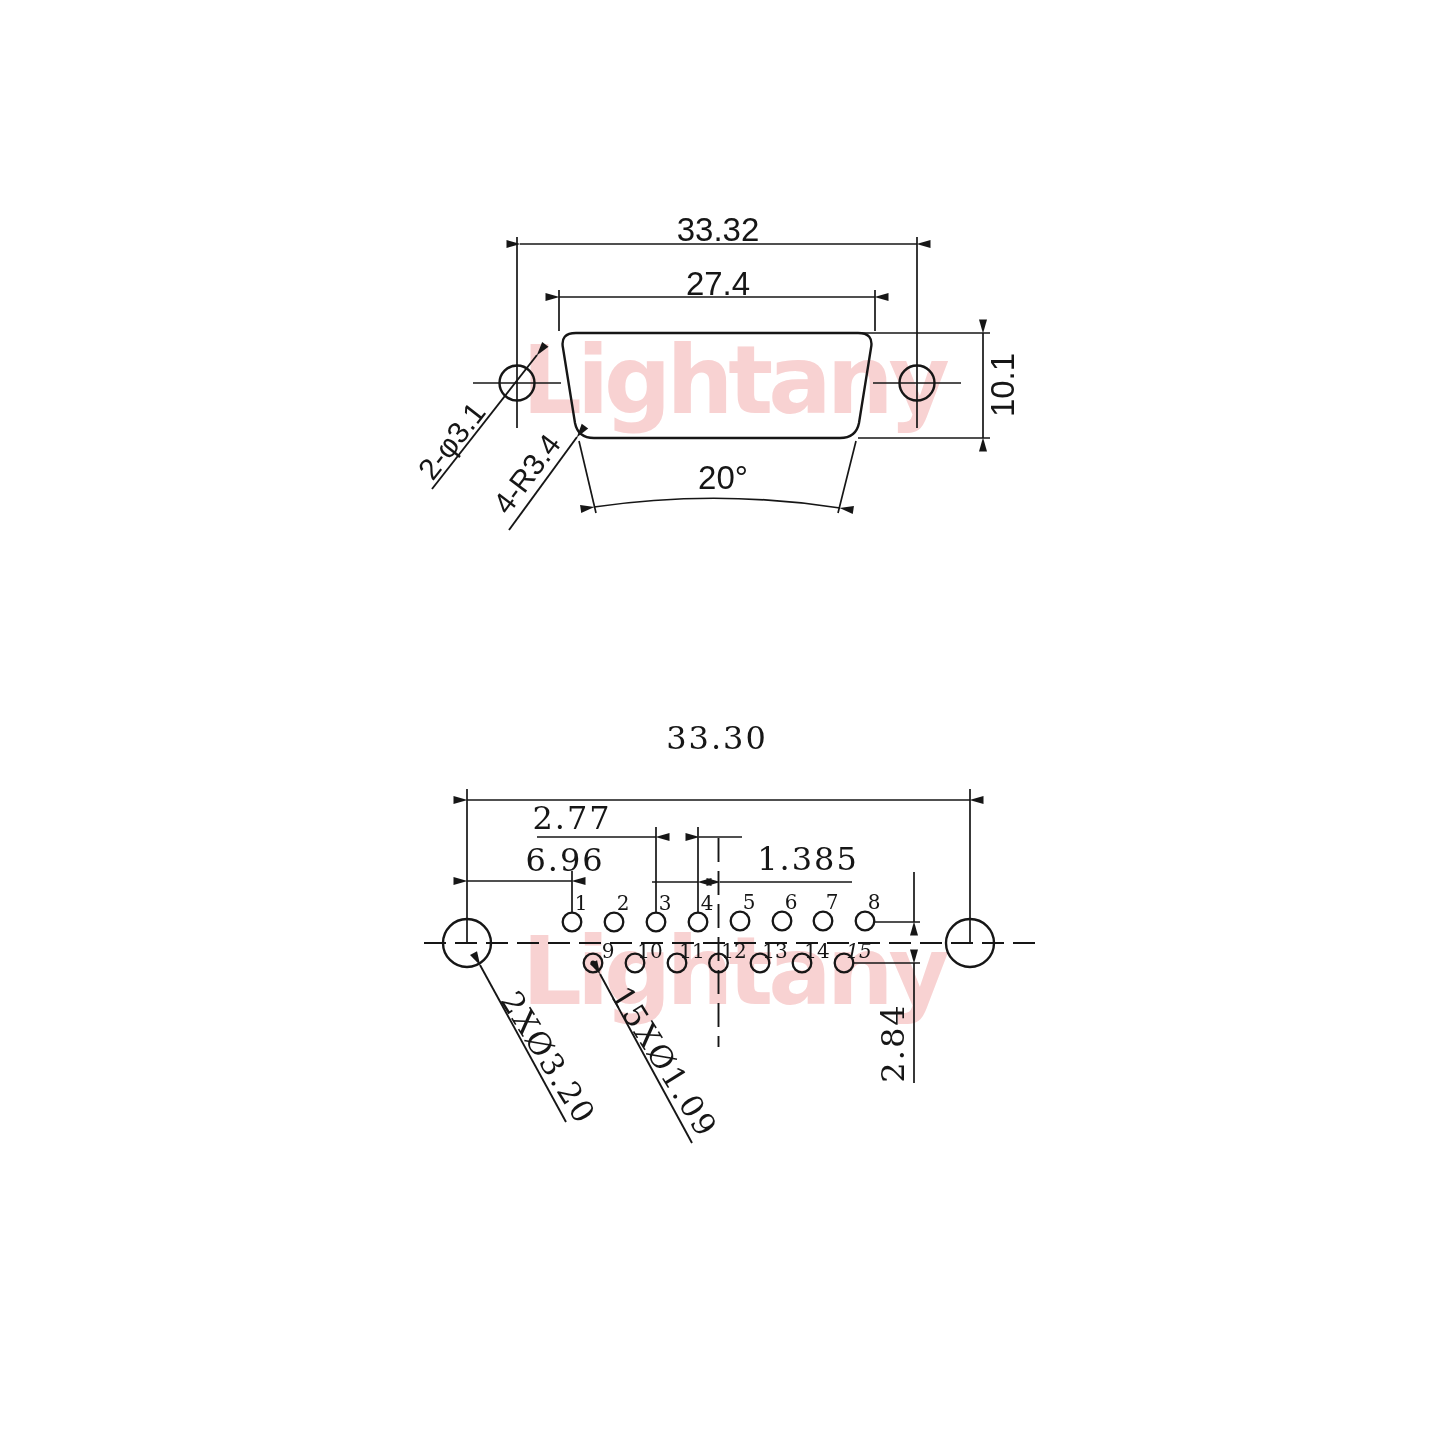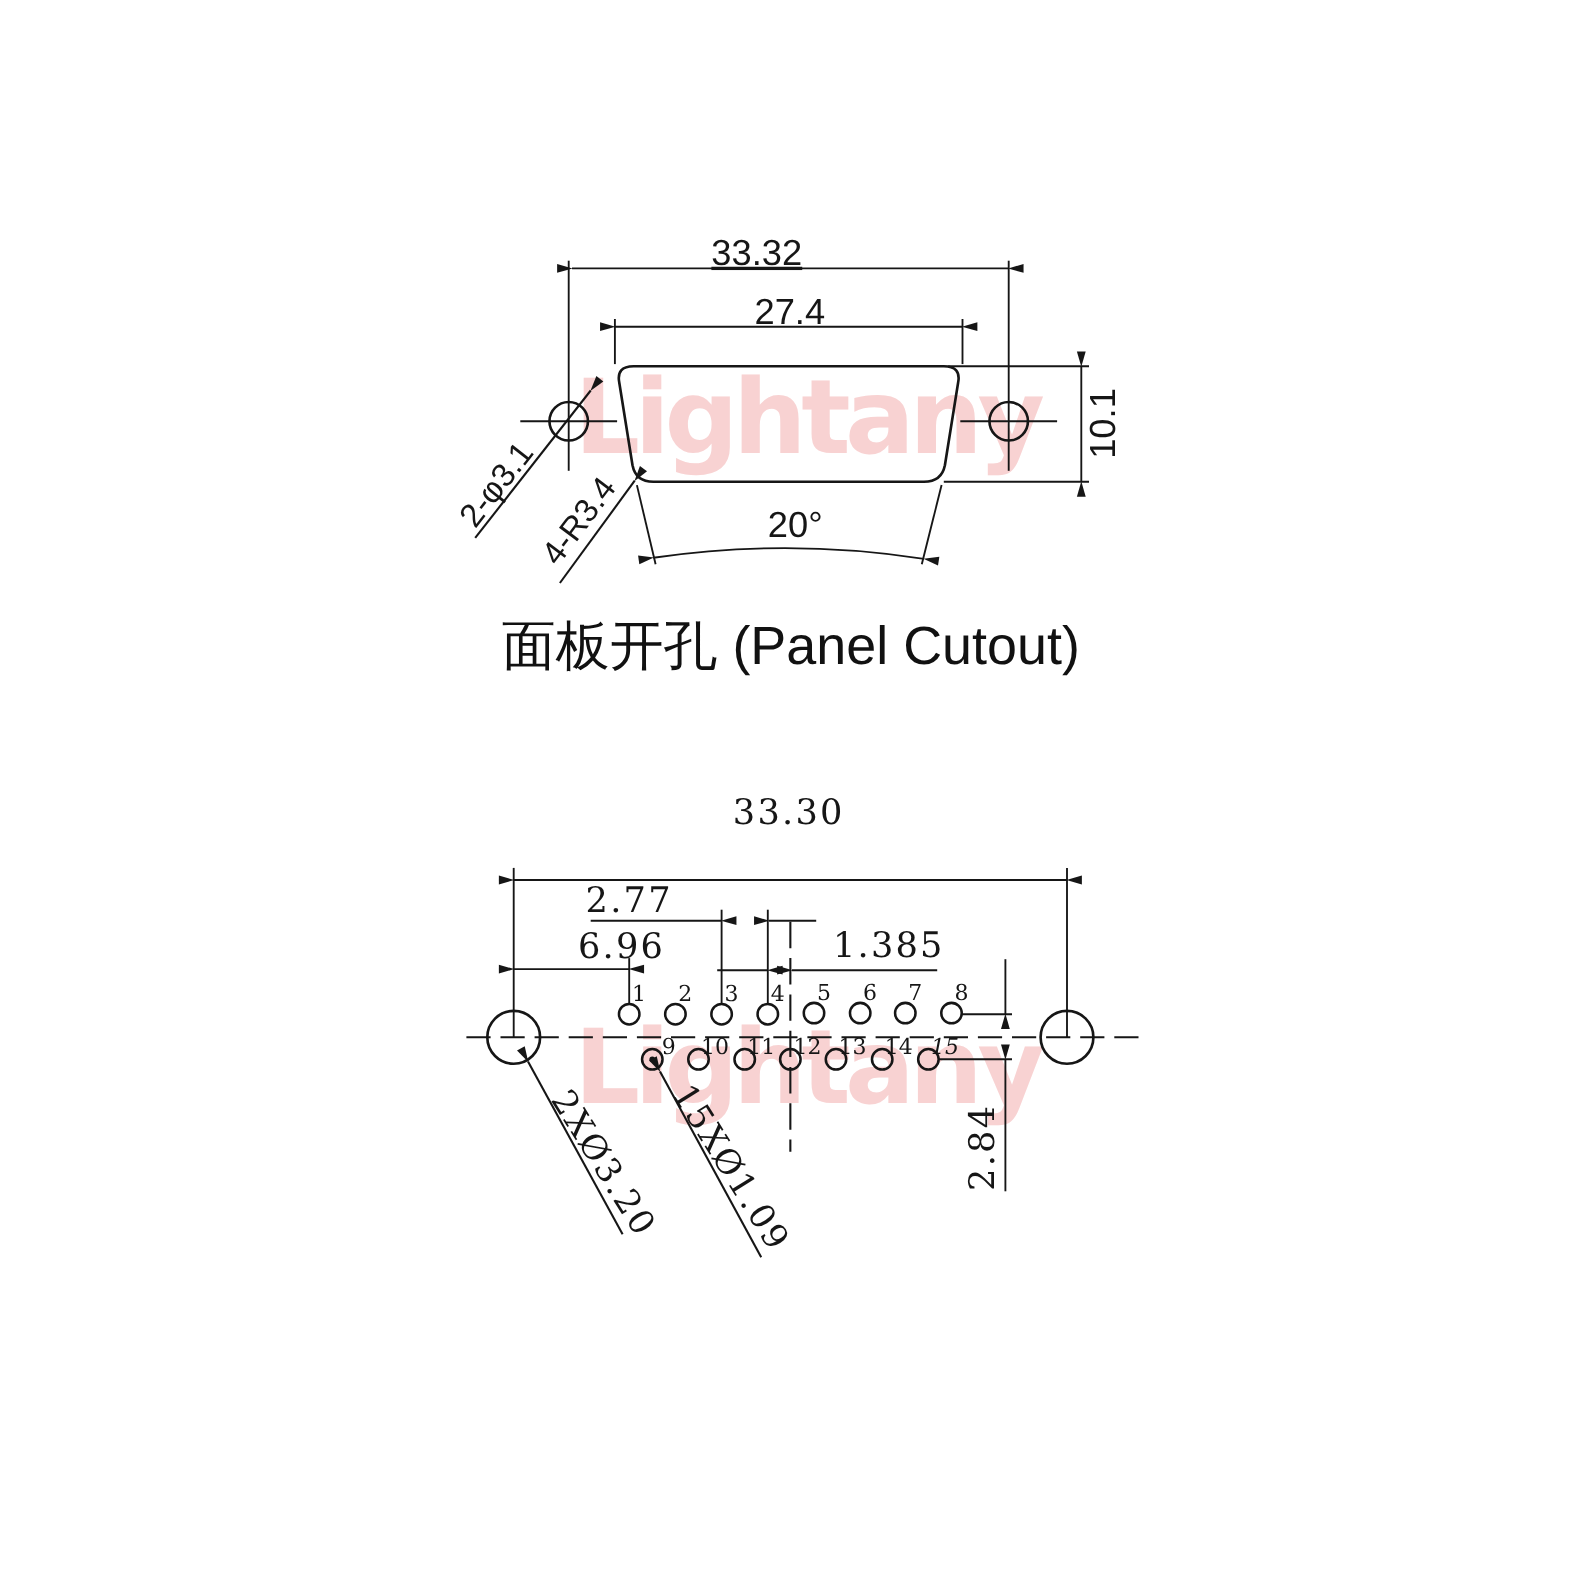--- a/index.html
+++ b/index.html
@@ -133,27 +133,26 @@
         <line x1="853" y1="963" x2="920" y2="963"></line>
         <line x1="914" y1="872" x2="914" y2="922" marker-end="url(#arr)"></line>
         <line x1="914" y1="1083" x2="914" y2="963" marker-end="url(#arr)"></line>
       </g>
 
       <line stroke-width="1.9" x1="566" y1="1122" x2="480" y2="965" marker-end="url(#arr)"></line>
       <line stroke-width="1.9" x1="692" y1="1143" x2="600" y2="974" marker-end="url(#arr)"></line>
     </g>
   </svg>
 
-  <div class="lbl dim-sans" style="left:688px;top:229px;text-decoration:underline;">33.32</div>
+  <div class="lbl dim-sans" style="left:718px;top:229px;">33.32</div>
   <div class="lbl dim-sans" style="left:718px;top:283px;">27.4</div>
   <div class="lbl dim-sans rot-90" style="left:1002px;top:385px;">10.1</div>
   <div class="lbl dim-sans" style="left:723px;top:477px;">20°</div>
   <div class="lbl dim-sans rot-l1" style="left:452px;top:441px;font-size:30px;">2-φ3.1</div>
   <div class="lbl dim-sans rot-l2" style="left:527px;top:474px;font-size:30px;">4-R3.4</div>
-  <div class="lbl title" style="left:719px;top:588px;">面板开孔 (Panel Cutout)</div>
 
   <div class="lbl dim-serif" style="left:717px;top:738px;">33.30</div>
   <div class="lbl dim-serif" style="left:572px;top:818px;">2.77</div>
   <div class="lbl dim-serif" style="left:520px;top:860px;margin-left:45px;">6.96</div>
   <div class="lbl dim-serif" style="left:808px;top:859px;">1.385</div>
   <div class="lbl dim-serif rot-90" style="left:893px;top:1043px;">2.84</div>
   <div class="lbl dim-serif rot-l3" style="left:548px;top:1058px;font-size:31px;">2XØ3.20</div>
   <div class="lbl dim-serif rot-l3" style="left:664px;top:1062px;font-size:31px;">15XØ1.09</div>
 
   <div class="lbl pin-num" style="left:581px;top:903px;">1</div>

